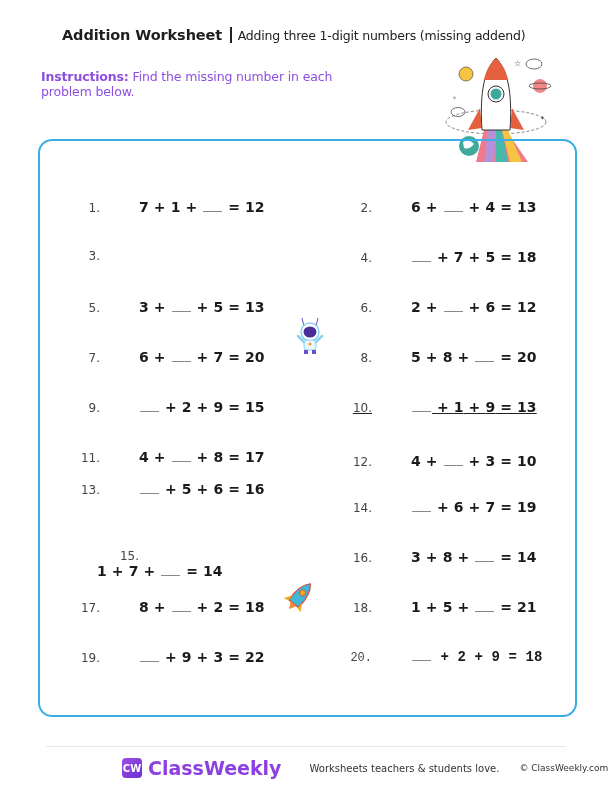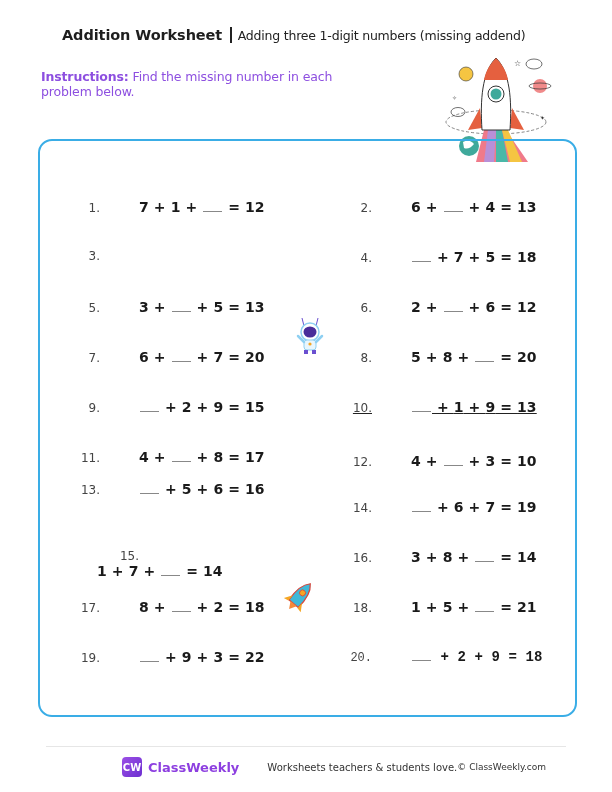--- a/index.html
+++ b/index.html
@@ -21,23 +21,23 @@
     .problem { position: absolute; display: flex; align-items: baseline; height: 20px; }
     .problem .num { width: 42px; font-size: 12px; color: #444; text-align: right; padding-right: 0; }
     .problem .eq { margin-left: 39px; font-size: 14px; font-weight: bold; color: #1a1a1a; white-space: nowrap; letter-spacing: 0.1px; }
     .blank { display: inline-block; width: 19px; border-bottom: 1.5px solid #888; height: 12px; vertical-align: baseline; margin: 0 1px; }
 
     .sticker { position: absolute; }
 
     .footer-line { position: absolute; left: 46px; top: 746px; width: 520px; height: 1px; background: #e6e6e6; }
     .footer { position: absolute; left: 122px; top: 757px; display: flex; align-items: center; white-space: nowrap; }
     .logo-badge { width: 20px; height: 20px; border-radius: 4px; background: linear-gradient(135deg, #9b4fe6, #6d2fd0); color: #fff; font-size: 10px; font-weight: bold; display: flex; align-items: center; justify-content: center; }
-    .brand { margin-left: 6px; font-size: 13px; font-weight: bold; color: #8d3fe0; }
+    .brand { margin-left: 6px; font-size: 19px; font-weight: bold; color: #8d3fe0; }
     .tagline { margin-left: 28px; font-size: 10px; color: #333; }
-    .copy { margin-left: 0; font-size: 9px; color: #333; }
+    .copy { margin-left: 20px; font-size: 9px; color: #333; }
   </style>
 </head>
 <body>
 
 <div class="header">
   <span class="title">Addition Worksheet</span>
   <span class="sep"></span>
   <span class="subtitle">Adding three 1-digit numbers (missing addend)</span>
 </div>
 

